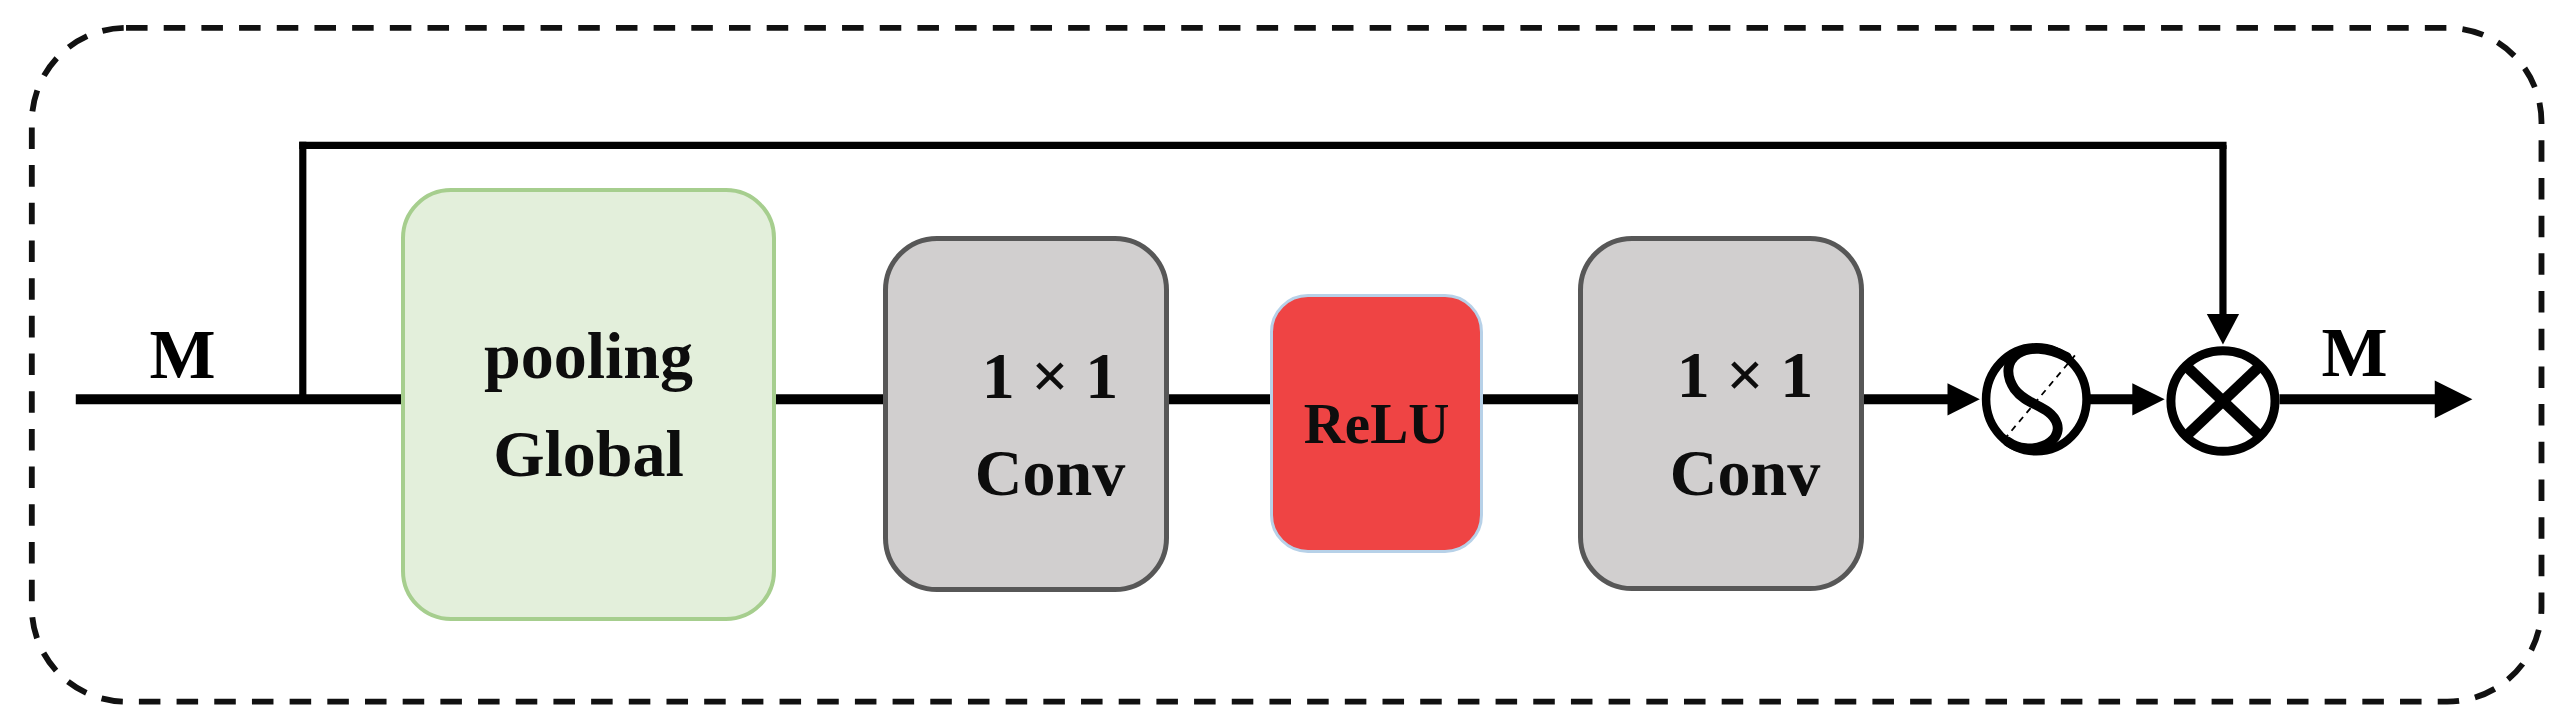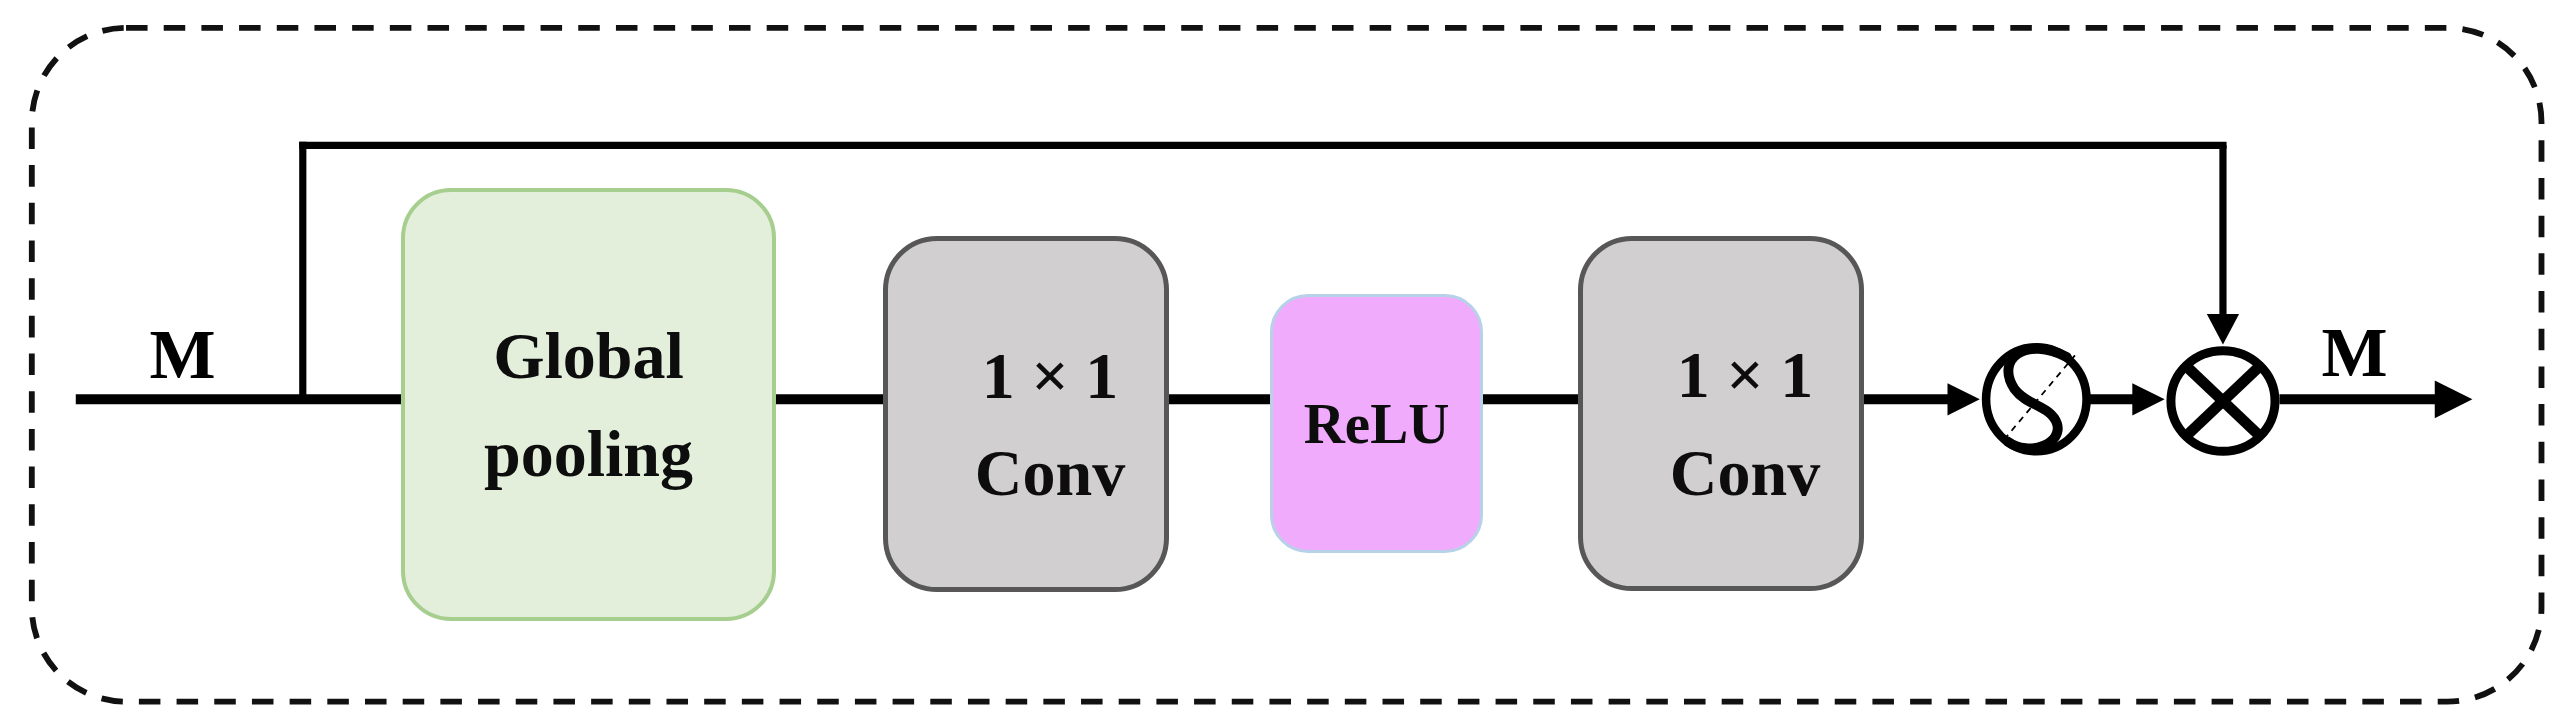--- a/index.html
+++ b/index.html
@@ -119,33 +119,33 @@
       <ellipse cx="2477" cy="447" rx="58" ry="56" fill="#ffffff" stroke="#000000" stroke-width="10"></ellipse>
       <line x1="2437" y1="409" x2="2517" y2="485" stroke="#000000" stroke-width="12"></line>
       <line x1="2517" y1="409" x2="2437" y2="485" stroke="#000000" stroke-width="12"></line>
     </g>
   </svg>
 
   <div class="m-label m-label-input">M</div>
 
   <div class="block block-global" style="background: rgb(227, 239, 219); border-color: rgb(166, 206, 142);">
     <div class="lines">
+      <span>pooling</span>
       <span>Global</span>
-      <span>pooling</span>
     </div>
   </div>
 
   <div class="block block-conv1" style="background: rgb(209, 207, 207); border-color: rgb(87, 87, 87);">
     <div class="lines">
       <span>1 × 1</span>
       <span>Conv</span>
     </div>
   </div>
 
-  <div class="block block-relu" style="background: #f0abfc; border-color: rgb(183, 209, 232);">
+  <div class="block block-relu" style="background: #ef4444; border-color: rgb(183, 209, 232);">
     <div class="lines">
       <span>ReLU</span>
     </div>
   </div>
 
   <div class="block block-conv2" style="background: rgb(209, 207, 207); border-color: rgb(87, 87, 87);">
     <div class="lines">
       <span>1 × 1</span>
       <span>Conv</span>
     </div>

